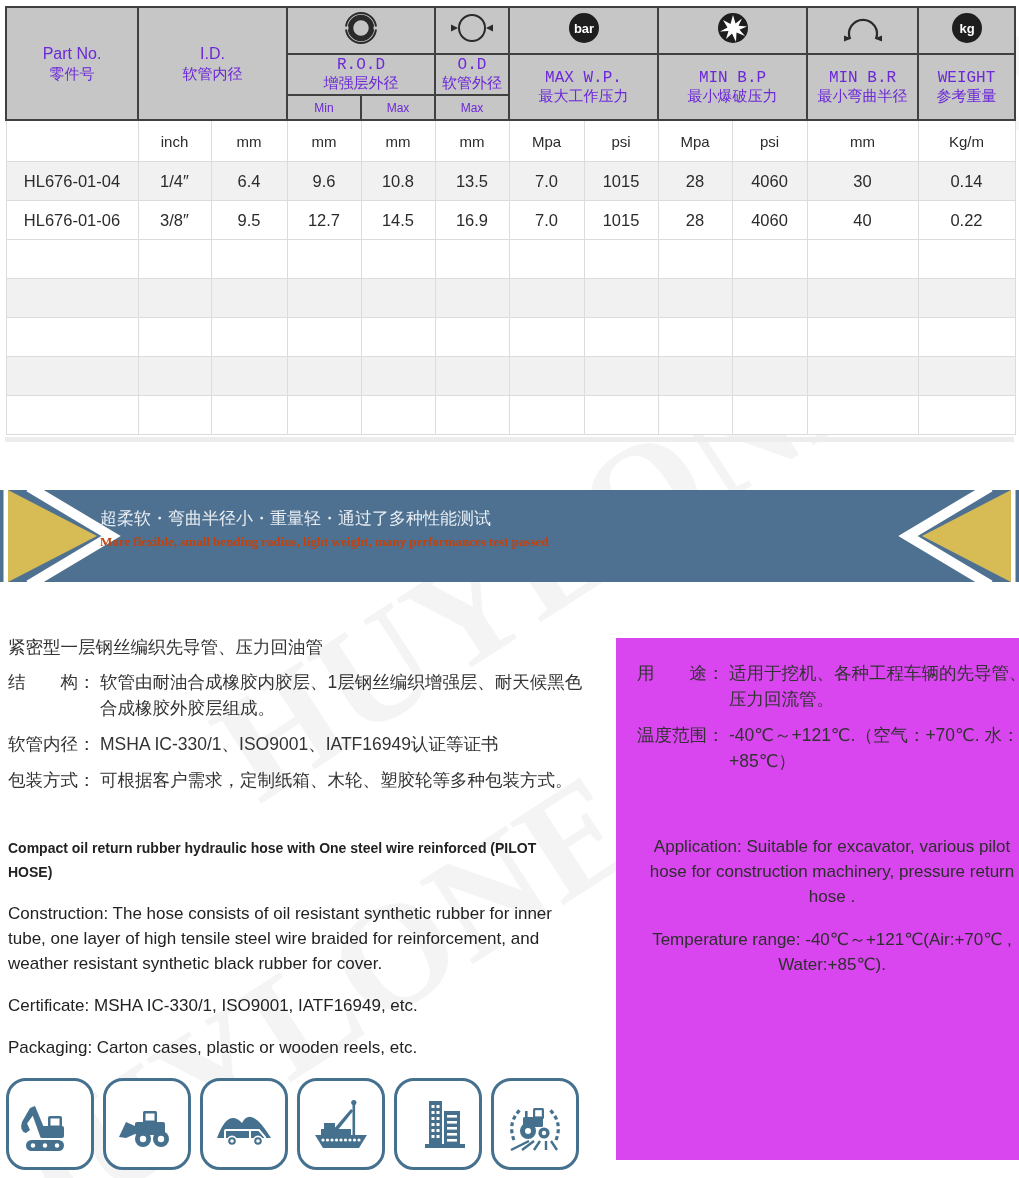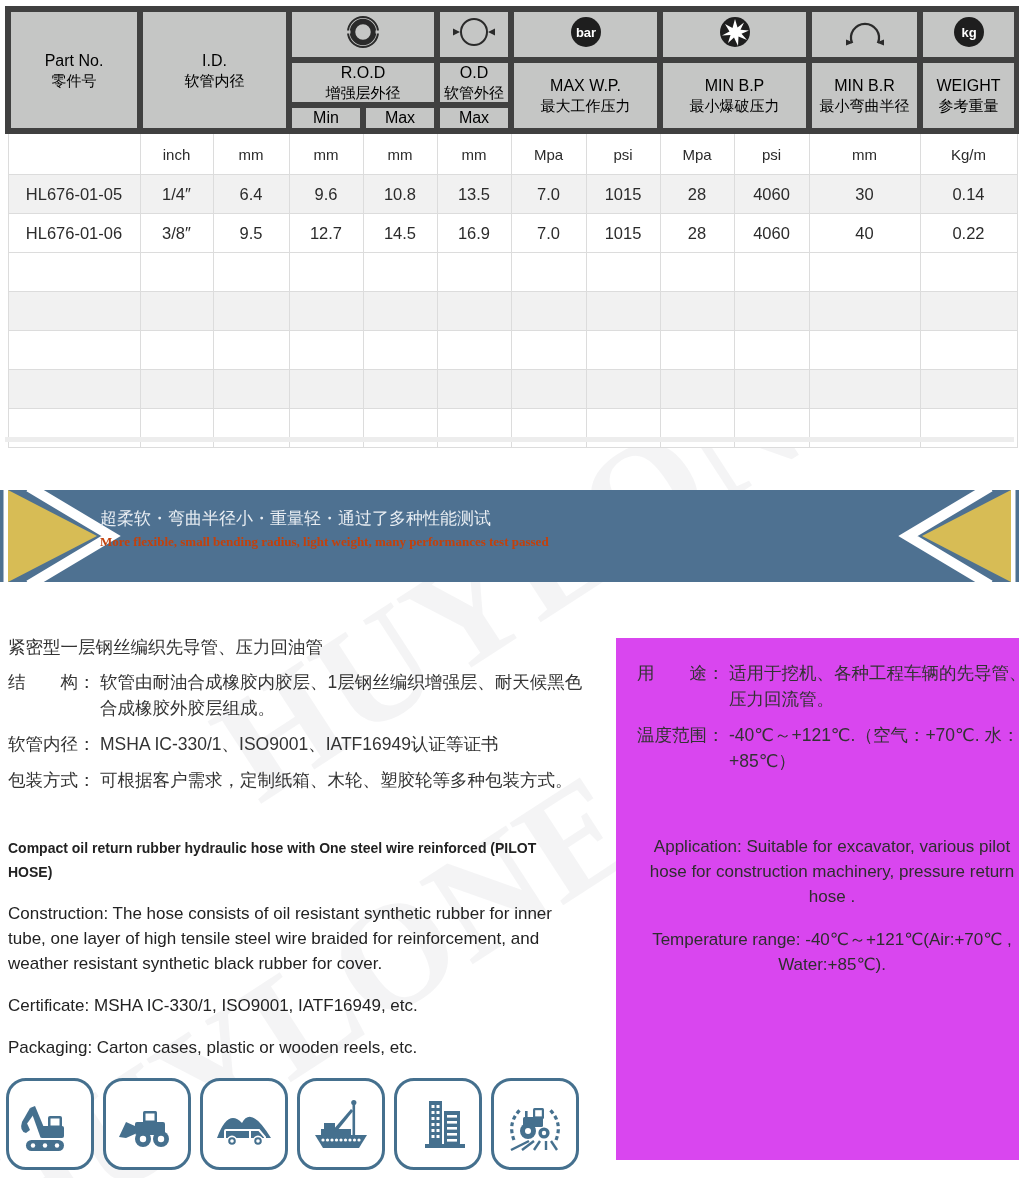--- a/index.html
+++ b/index.html
@@ -9,24 +9,24 @@
   
   .wm{position:absolute;font-family:"Liberation Serif","DejaVu Serif",serif;font-weight:bold;
       color:rgba(130,130,140,0.09);transform:rotate(-33deg);white-space:nowrap;pointer-events:none;}
   .wm1{font-size:150px;left:170px;top:470px;}
   .wm2{font-size:150px;left:-80px;top:930px;}
   .wm3{font-size:120px;left:520px;top:140px;color:rgba(130,130,140,0.06);}
 
   
   .spec-table{position:absolute;left:5px;top:6px;width:1009px;border-collapse:collapse;table-layout:fixed;}
   .spec-table td{padding:0;text-align:center;vertical-align:middle;overflow:hidden;}
-  .hc{background:#c5c6c5;border:6px solid #404040;font-size:16px;color:#000000;line-height:20px;}
+  .hc{background:#c5c6c5;border:2px solid #404040;font-size:16px;color:#6d28d9;line-height:20px;}
   .hc .cn{font-size:15px;display:block;line-height:19px;}
   .hc .en{display:block;line-height:20px;}
-  .sub{font-size:16px;}
+  .sub{font-size:12px;}
   .bc{border:1px solid #dcdcdc;background:#fff;font-size:16.5px;color:#2b2b2b;}
   tr.units td{height:40px;font-size:15px;margin-top:26px;}
   tr.data td{height:38px;}
   tr.gray td{background:#f1f1f1;}
   .tbl-shadow{position:absolute;left:5px;top:437px;width:1009px;height:5px;background:#ededed;}
 
   
   .banner{position:absolute;left:0;top:490px;width:1019px;height:92px;}
   .banner svg{position:absolute;left:0;top:0;}
   .banner-text{position:absolute;left:100px;top:11px;color:#fff;}
@@ -129,21 +129,21 @@
         </svg>
       </td>
       <td class="hc">
         <svg width="44" height="40" viewBox="0 0 44 40">
           <circle cx="22" cy="20" r="15" fill="#1e1e1e"></circle>
           <text x="22" y="25" text-anchor="middle" font-size="13" font-weight="bold" fill="#fff">kg</text>
         </svg>
       </td>
     </tr>
 
-    <tr class="hdr" style="height:40px;">
+    <tr class="hdr" style="height:40px;font-family:Liberation Mono, monospace;">
       <td class="hc" colspan="2">
         <span class="en">R.O.D</span>
         <span class="cn">增强层外径</span>
       </td>
       <td class="hc">
         <span class="en">O.D</span>
         <span class="cn">软管外径</span>
       </td>
       <td class="hc" colspan="2" rowspan="2">
         <span class="en">MAX W.P.</span>
@@ -178,21 +178,21 @@
       <td class="bc">mm</td>
       <td class="bc">Mpa</td>
       <td class="bc">psi</td>
       <td class="bc">Mpa</td>
       <td class="bc">psi</td>
       <td class="bc">mm</td>
       <td class="bc">Kg/m</td>
     </tr>
 
     <tr class="data gray">
-      <td class="bc">HL676-01-05</td>
+      <td class="bc">HL676-01-04</td>
       <td class="bc">1/4″</td>
       <td class="bc">6.4</td>
       <td class="bc">9.6</td>
       <td class="bc">10.8</td>
       <td class="bc">13.5</td>
       <td class="bc">7.0</td>
       <td class="bc">1015</td>
       <td class="bc">28</td>
       <td class="bc">4060</td>
       <td class="bc">30</td>

